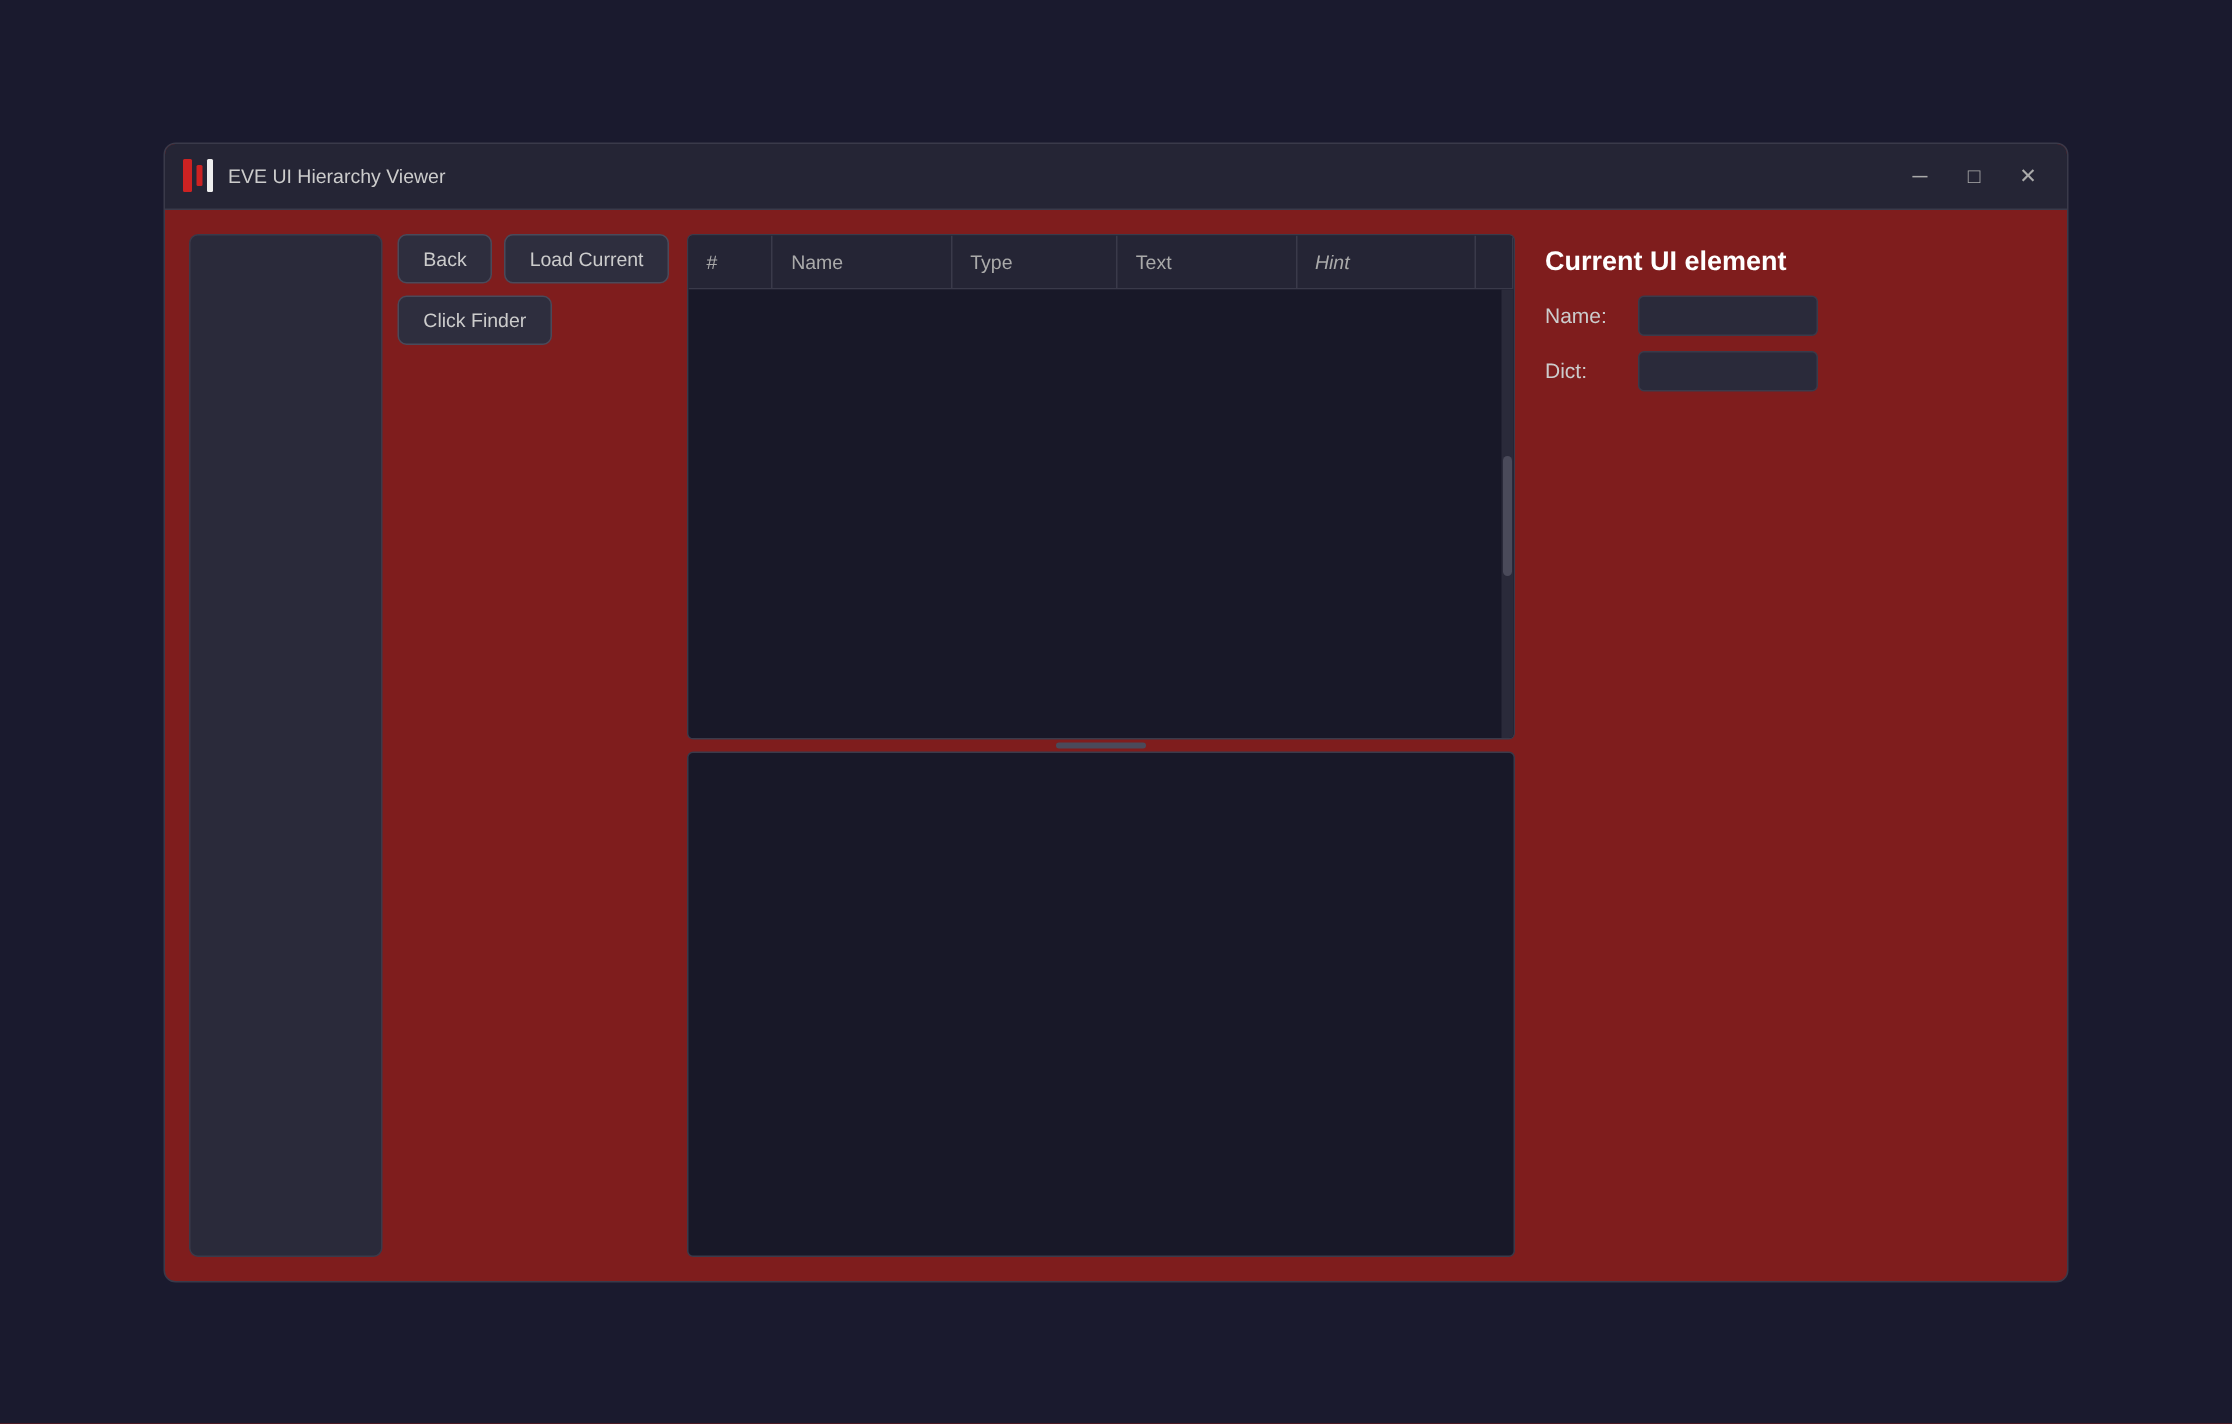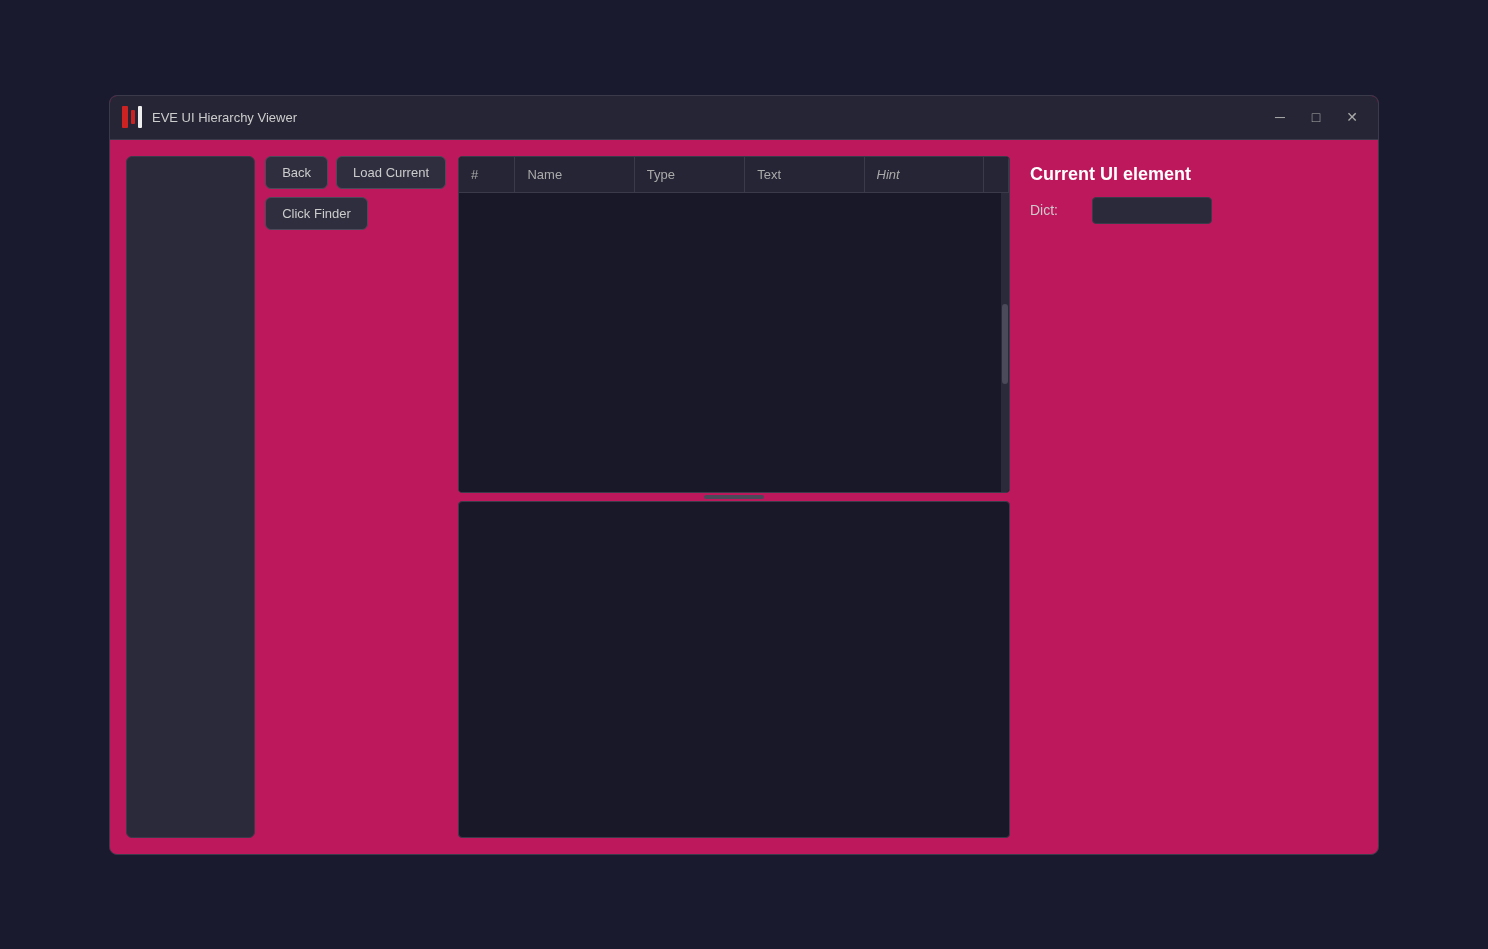--- a/index.html
+++ b/index.html
@@ -7,21 +7,21 @@
       background: #1a1a2e;
       display: flex;
       justify-content: center;
       align-items: center;
       min-height: 100vh;
       font-family: 'Segoe UI', Arial, sans-serif;
     }
     .window {
       width: 1270px;
       min-height: 760px;
-      background: #be185d;
+      background: #7f1d1d;
       border: 1px solid #3a3a4a;
       border-radius: 8px;
       display: flex;
       flex-direction: column;
       overflow: hidden;
     }
     
     .titlebar {
       background: #252535;
       height: 44px;
@@ -300,20 +300,24 @@
       </div>
 
       <div class="table-area-lower"></div>
     </div>
 
     <div class="right-panel">
       <div>
         <div class="section-title">Current UI element</div>
 
 
+        <div class="field-row">
+          <span class="field-label">Name:</span>
+          <input class="field-input" type="text" value="" style="">
+        </div>
 
         <div class="field-row">
           <span class="field-label">Dict:</span>
           <input class="field-input" type="text" value="" style="">
         </div>
 
       </div>
 
     </div>
   </div>

